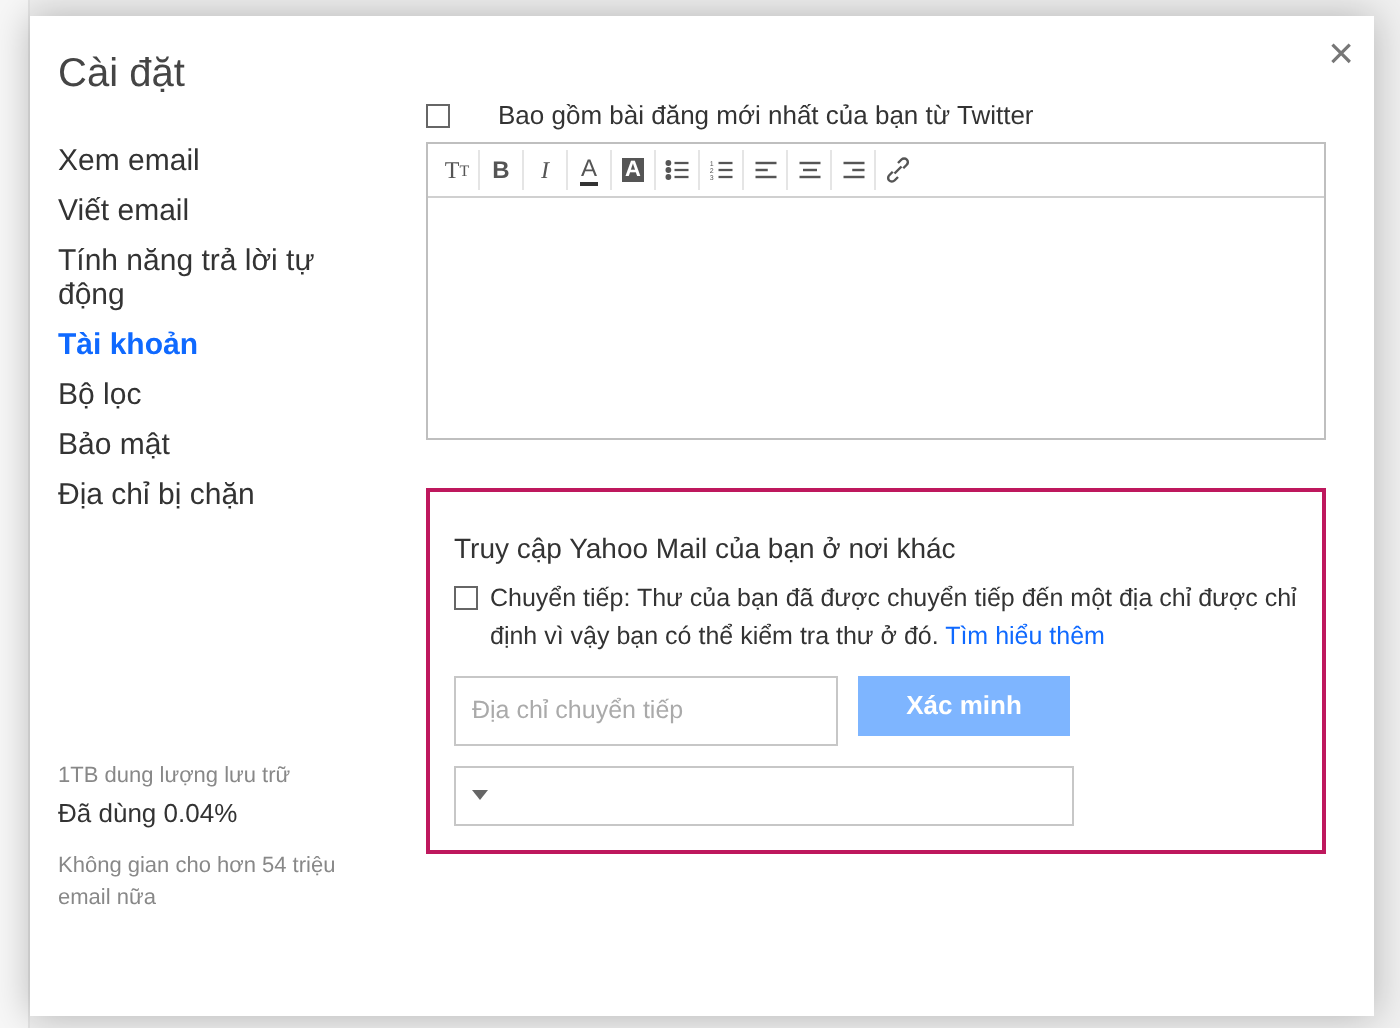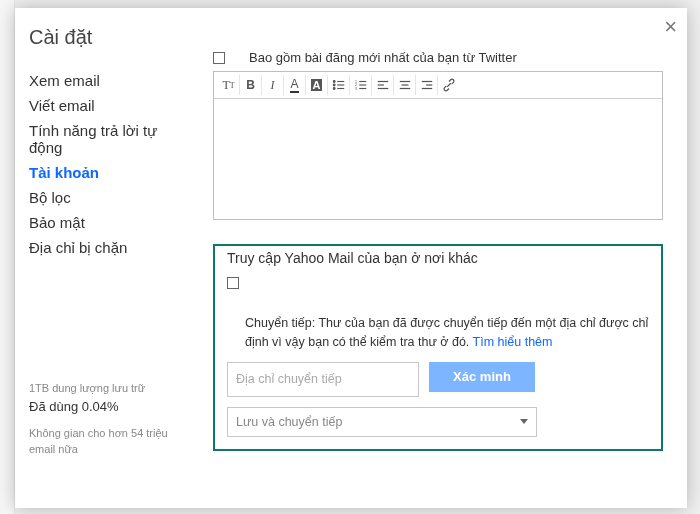--- a/index.html
+++ b/index.html
@@ -106,27 +106,27 @@
     cursor:pointer;
   }
   .tbtn:last-child{border-right:none;}
   .tbtn svg { width:14px; height:14px; }
   .editor-body {
     height: 120px;
     background:#fff;
   }
   .highlight-box {
     margin: 24px 10px 0 10px;
-    border: 2px solid #0f766e;
-    padding: 4px 12px 12px;
+    border: 2px solid #be185d;
+    padding: 20px 12px 12px;
   }
   .hb-title { font-size: 14px; color:#333; margin-bottom:8px;}
   .hb-desc { display:flex; align-items:flex-start; gap:6px; font-size:12.5px; color:#333; line-height:1.5;}
   .hb-desc .cb { width:12px; height:12px; border:1px solid #666; margin-top:3px; flex-shrink:0;}
-  .hb-desc .txt { flex:1;margin-top:40px; }
+  .hb-desc .txt { flex:1; }
   .learn-more { color:#0f69ff; cursor:pointer;}
   .hb-row { display:flex; gap:10px; margin-top:10px;}
   .fwd-input {
     flex: 0 0 192px;
     height:35px;
     border:1px solid #c7c7c7;
     padding: 0 8px;
     font-size:12.5px;
     color:#8b5cf6;
   }
@@ -281,19 +281,18 @@
           <span>Thư của bạn đã được chuyển tiếp đến một địa chỉ được chỉ định vì vậy bạn có thể kiểm tra thư ở đó.</span>
           <span class="learn-more">Tìm hiểu thêm</span>
         </span>
       </div>
       <div class="hb-row">
         <input class="fwd-input" placeholder="Địa chỉ chuyển tiếp" style="">
         <button class="verify-btn">Xác minh</button>
       </div>
       <div class="select-row">
         <div class="fwd-select">
-          <span>Lưu và chuyển tiếp</span>
           <span class="chev"></span>
         </div>
       </div>
     </div>
   </div>
 </div>
 
 </body></html>

